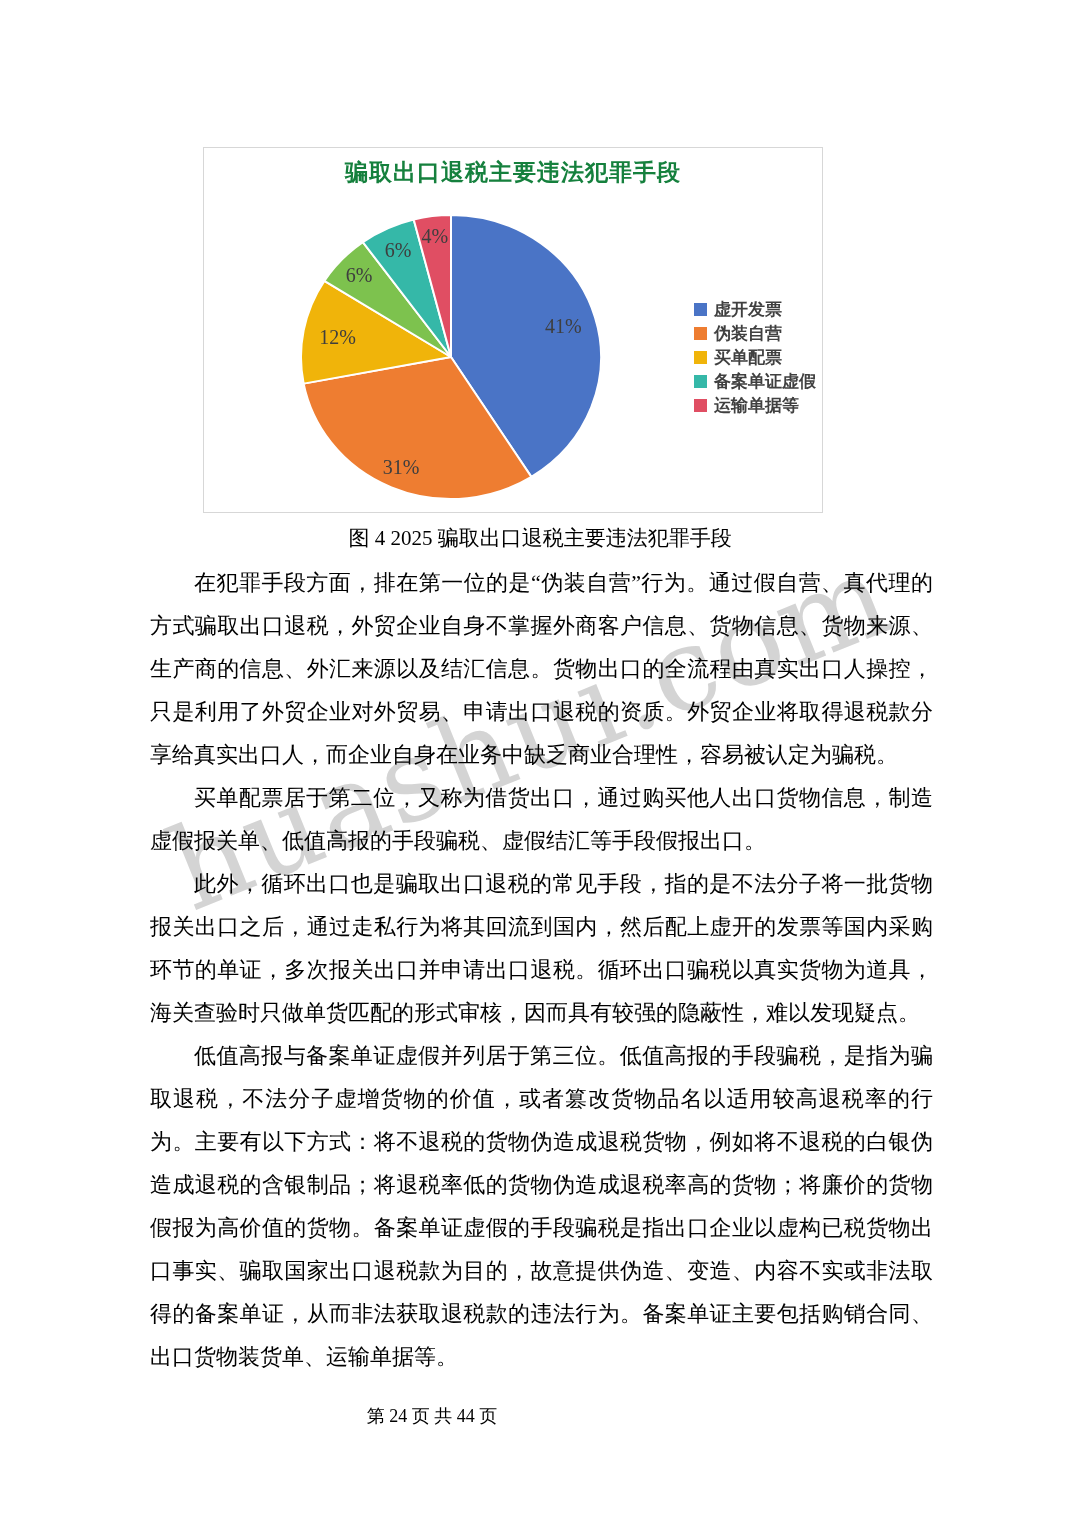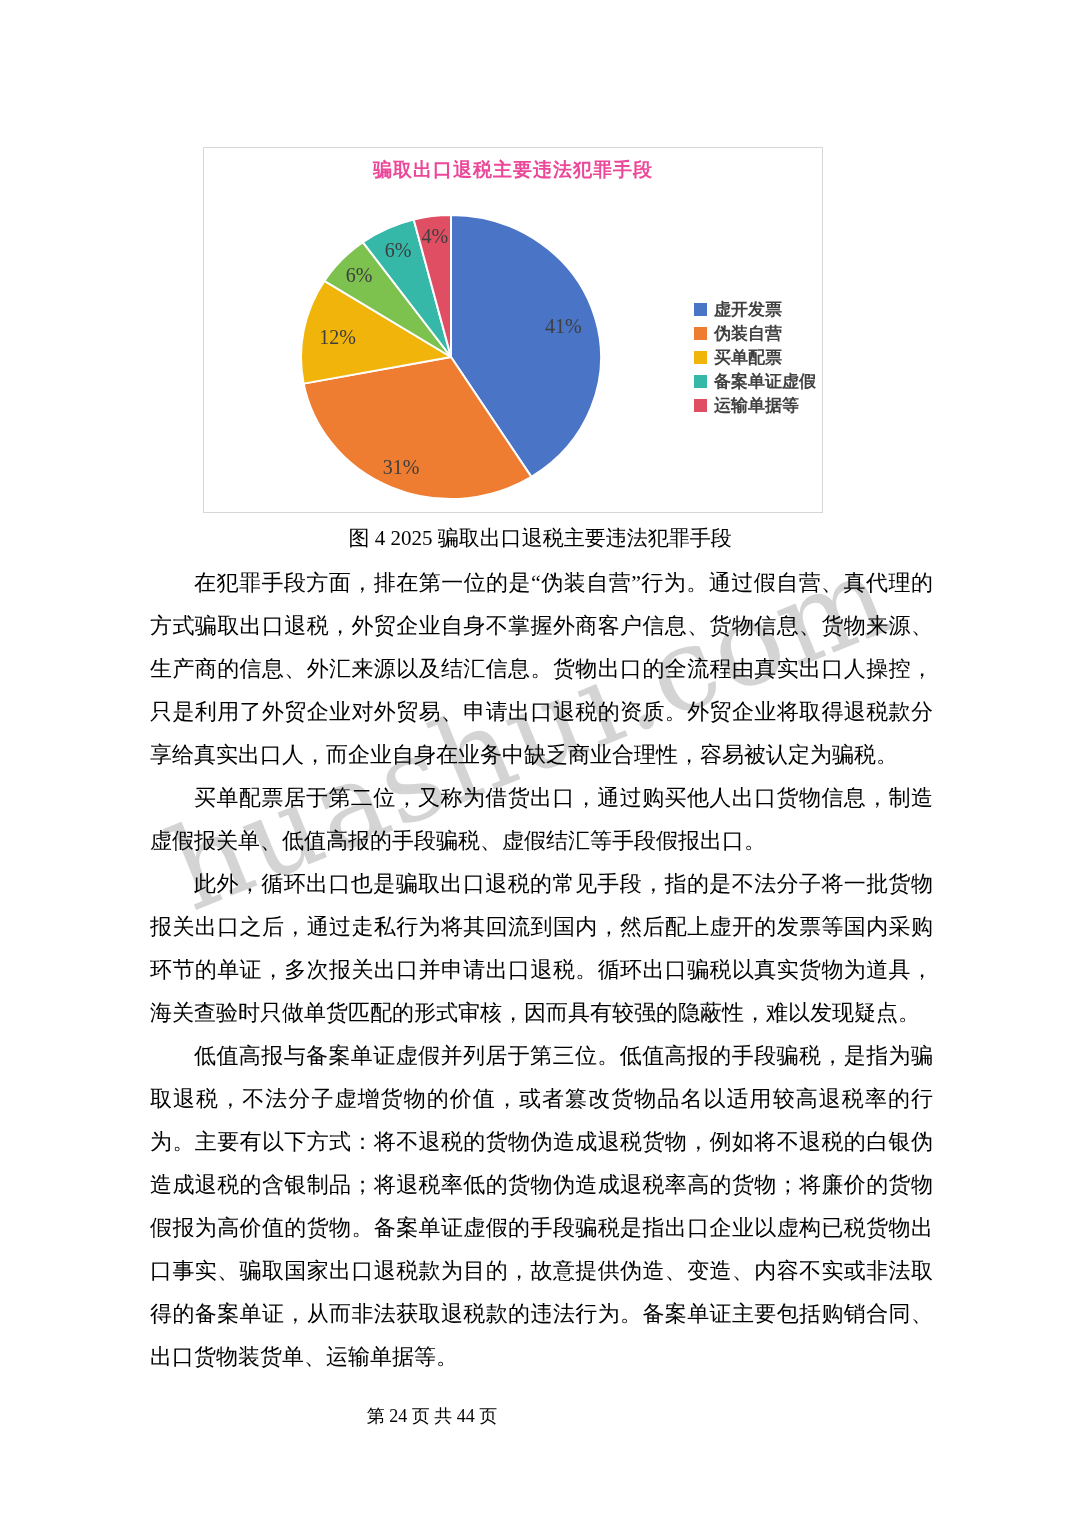--- a/index.html
+++ b/index.html
@@ -17,21 +17,21 @@
     color:rgba(125,125,125,0.33);
     z-index:0;pointer-events:none;
   }
   .chart-frame{
     position:absolute;left:203px;top:147px;width:620px;height:366px;
     margin:0;background:#ffffff;border:1px solid #d7d7d7;
     box-sizing:border-box;z-index:1;
   }
   .chart-title{
     position:absolute;left:0;right:0;top:9px;text-align:center;
-    font-size:19px;font-weight:700;color:#ec4899;letter-spacing:1px;
+    font-size:23px;font-weight:700;color:#15803d;letter-spacing:1px;
   }
   .pie-svg{position:absolute;left:0;top:0;}
   .legend{
     position:absolute;left:490px;top:149px;z-index:2;
   }
   .legend-item{display:flex;align-items:center;height:24px;font-weight:bold;}
   .legend-swatch{width:13px;height:13px;margin-right:7px;flex:0 0 13px;}
   .legend-label{font-size:17px;color:#404040;white-space:nowrap;}
   .caption{
     position:absolute;left:0;width:1080px;top:524px;text-align:center;

